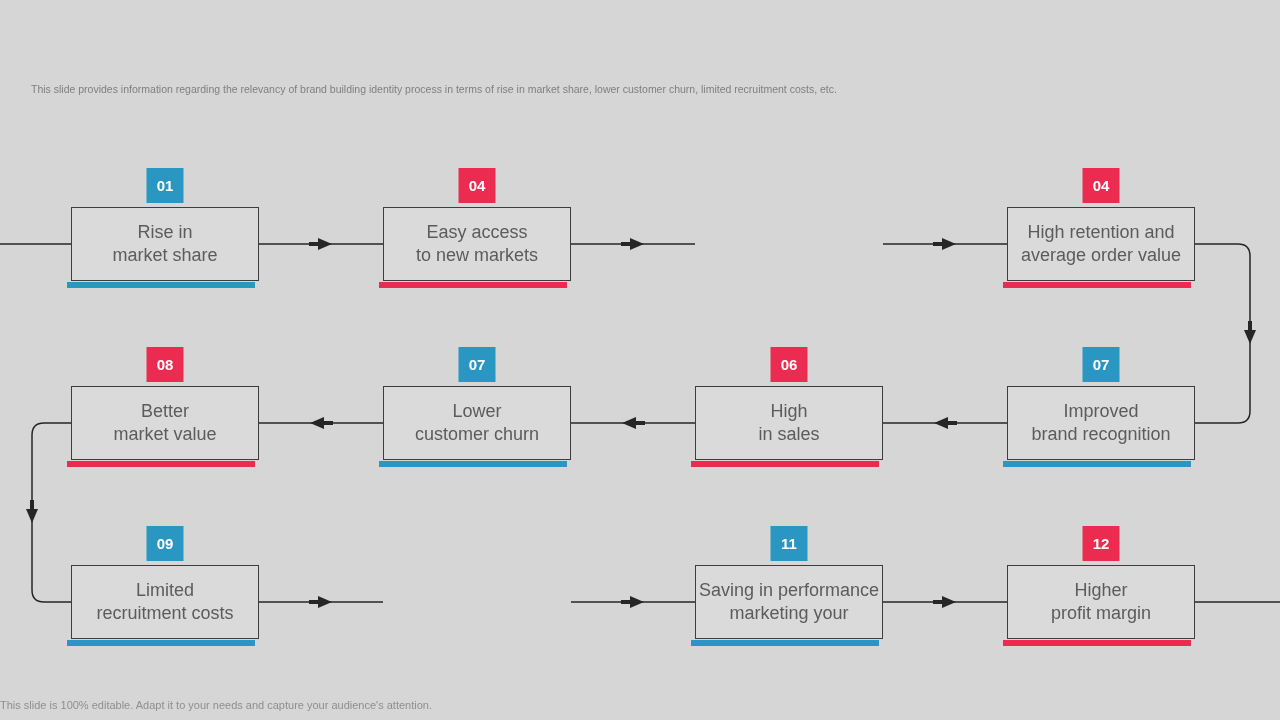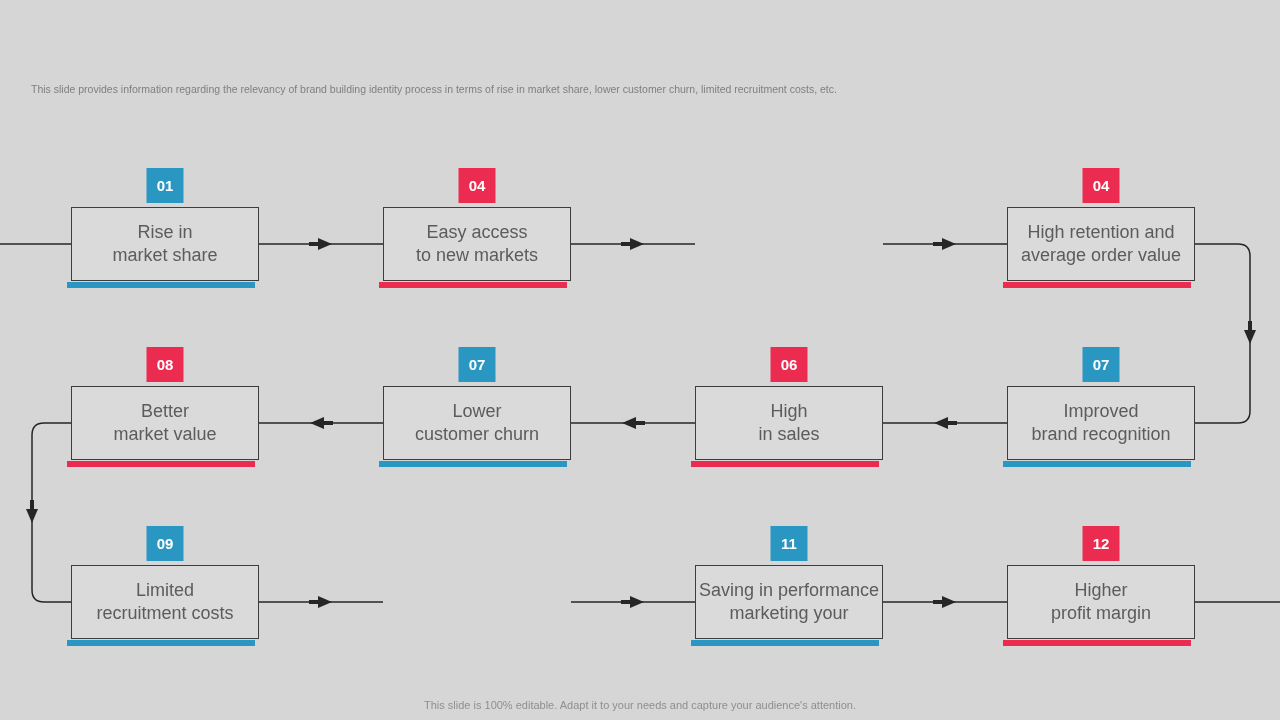--- a/index.html
+++ b/index.html
@@ -9,21 +9,21 @@
   }
   .title{
     position:absolute;left:30px;top:24px;width:1100px;
     font-size:38px;font-weight:400;letter-spacing:.5px;color:#3f3f3f;
   }
   .subtitle{
     position:absolute;left:31px;top:83px;width:1100px;
     font-size:10.5px;color:#7f7f7f;
   }
   .footer{
-    position:absolute;left:0;bottom:9px;width:100%;text-align:center;
+    position:absolute;left:0;bottom:9px;width:100%;text-align:left;
     font-size:11px;color:#8f8f8f;margin-top:48px;
   }
   svg.connectors{position:absolute;left:0;top:0;}
   .node{position:absolute;width:188px;height:74px;}
   .box{
     box-sizing:border-box;width:100%;height:100%;
     border:1.3px solid #3d3d3d;background:#dadada;
     display:flex;align-items:center;justify-content:center;text-align:center;
     font-size:18px;line-height:1.3;color:#5c5c5c;white-space:pre-line;
   }

